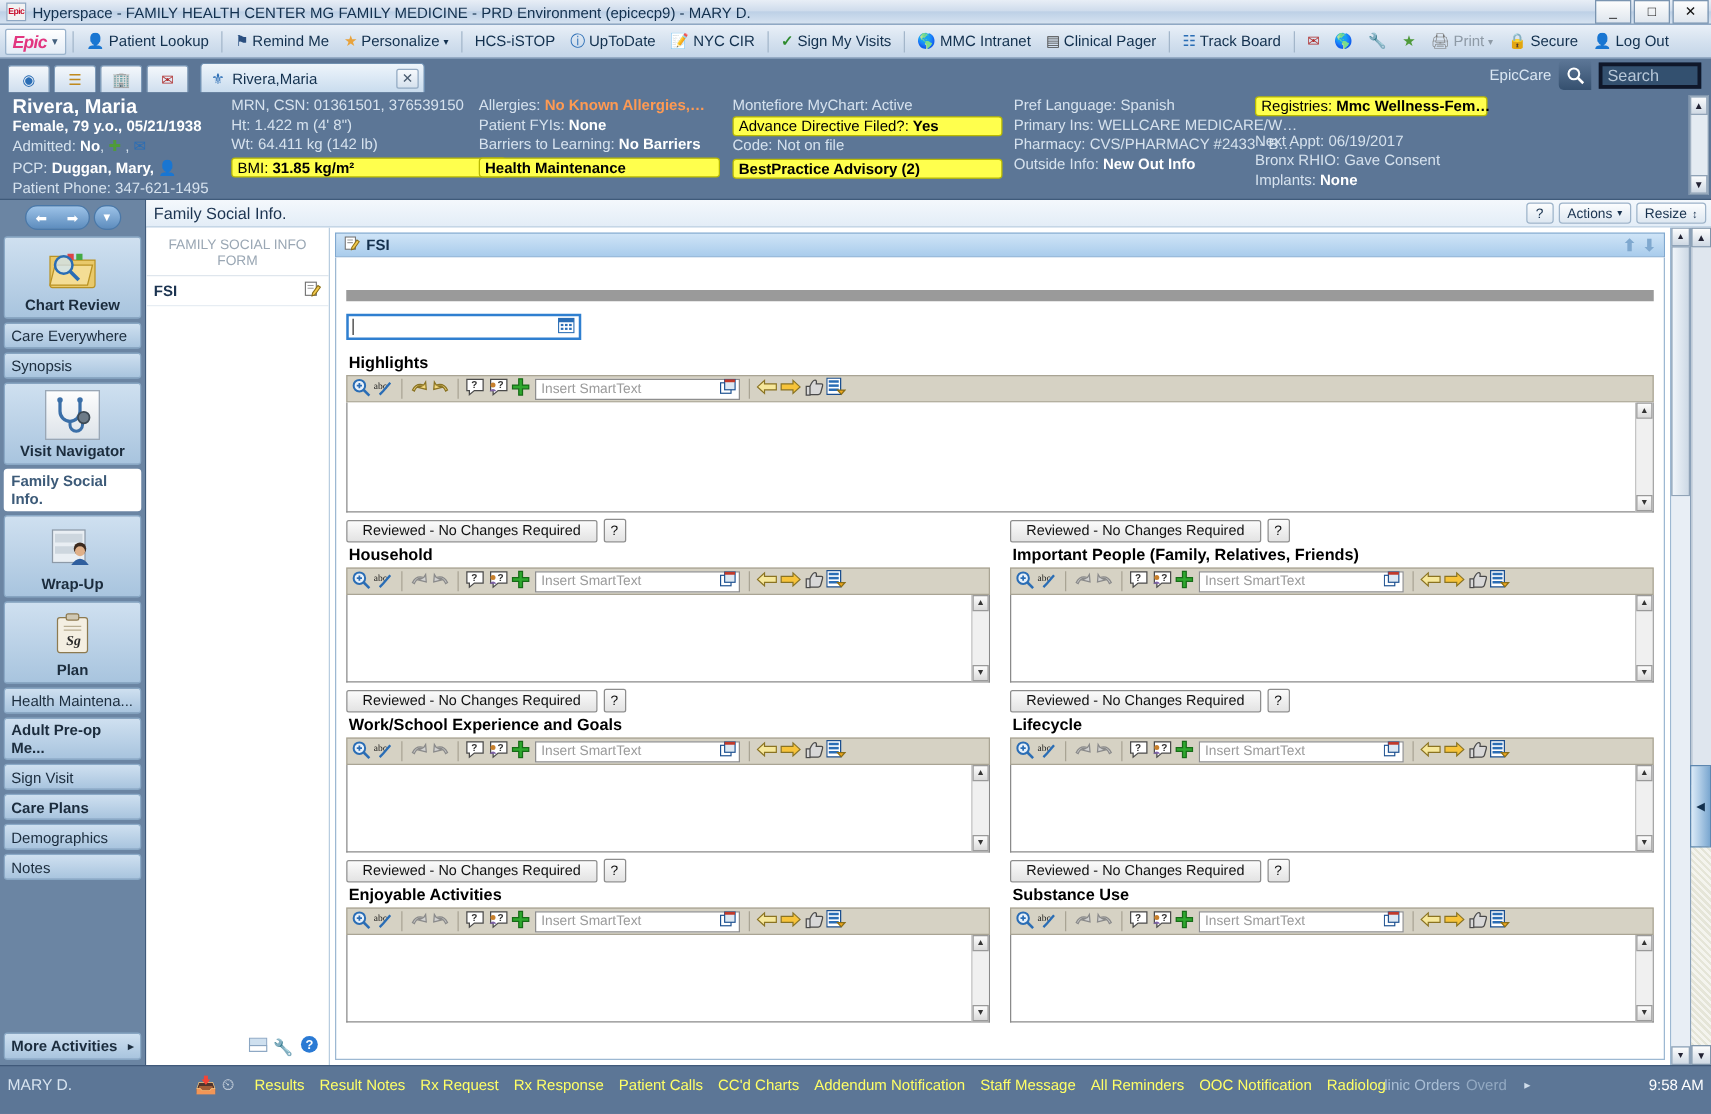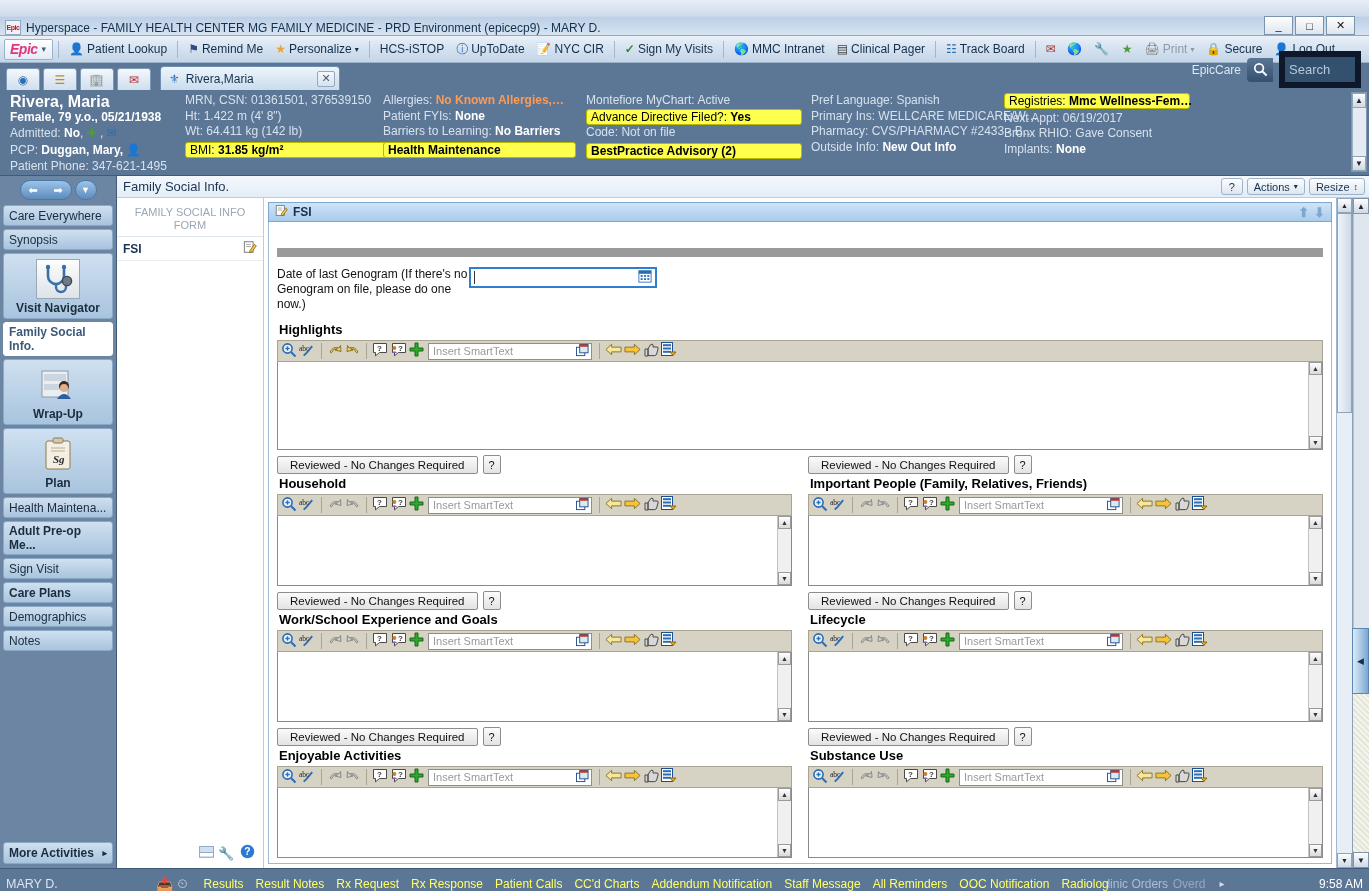--- a/index.html
+++ b/index.html
@@ -8,25 +8,25 @@
     width: 1369px; height: 891px;
     overflow: hidden;
     font-family: "Liberation Sans", sans-serif;
     font-size: 12px;
     background: #5c7696;
   }
   #app { position: relative; width: 1369px; height: 891px; background: #5c7696; }
 
   
   .titlebar {
-    height: 36px;
+    height: 20px;
     background: linear-gradient(180deg,#e8eef6 0%, #cfdcec 45%, #bdd0e6 50%, #d6e3f1 100%);
     border-bottom: 1px solid #8fa8c4;
-    display: flex; align-items: flex-end;
-    padding: 0 14px 0 5px;
+    display: flex; align-items: center;
+    padding: 0 2px 0 5px;
     position: relative;
   }
   .title-icon {
     width: 16px; height: 15px; background: #f2f2f2;
     border: 1px solid #8fa8c4; margin-right: 5px;
     display: flex; align-items: center; justify-content: center;
     font-size: 7px; font-weight: bold; color: #c8102e; letter-spacing: -0.5px;
   }
   .title-text { font-size: 12px; color: #12304e; white-space: nowrap; }
   .win-btns { margin-left: auto; display: flex; gap: 2px; }
@@ -90,22 +90,22 @@
     margin-left: auto; display: flex; align-items: center; gap: 6px;
     padding-right: 8px; padding-bottom: 2px;
   }
   .epiccare-lbl { color: #dbe7f3; font-size: 12px; }
   .srch-ico {
     width: 26px; height: 24px; border-radius: 4px 0 0 4px;
     background: linear-gradient(180deg,#5c7696,#35506f);
     display:flex;align-items:center;justify-content:center;
   }
   .srch-box {
-    width: 82px; height: 37px;
-    background: #33506f; border: 6px solid #0f172a;
+    width: 82px; height: 21px;
+    background: #33506f; border: 3px solid #0f172a;
     color: #b8c8d8; font-size: 13px; padding: 1px 4px;
     display: flex; align-items: center;
   }
 
   
   .phead {
     background: #5c7696; color: #e9f0f7;
     padding: 3px 0 4px 0; position: relative;
     height: 86px;
     border-bottom: 1px solid #3f5a7a;
@@ -526,21 +526,21 @@
 
       <div class="pcol" style="width:193px">
         <div class="prow"><span>Pref Language:</span> <span>Spanish</span></div>
         <div class="prow"><span>Primary Ins:</span> <span>WELLCARE MEDICARE/W…</span></div>
         <div class="prow"><span>Pharmacy:</span> <span>CVS/PHARMACY #2433 - B…</span></div>
         <div class="prow"><span>Outside Info:</span> <b>New Out Info</b></div>
       </div>
 
 
       <div class="pcol" style="width:200px">
-        <div class="prow" style="margin-bottom:1px">
+        <div class="prow" style="margin-bottom:12px">
           <span class="hl" style="width:186px">
             <span class="lab">Registries:</span>
             <span>Mmc Wellness-Fem…</span>
           </span>
         </div>
         <div class="prow"><span>Next Appt:</span> <span>06/19/2017</span></div>
         <div class="prow"><span>Bronx RHIO:</span> <span>Gave Consent</span></div>
         <div class="prow"><span>Implants:</span> <b>None</b></div>
       </div>
     </div>
@@ -558,20 +558,33 @@
       <div class="navarrows">
         <div class="nav-pill">
           <span>⬅</span>
           <span>➡</span>
         </div>
         <div class="nav-circ">
           <span>▼</span>
         </div>
       </div>
 
+      <div class="act big bold">
+        <span class="act-icon-box">
+          <svg width="40" height="33" viewBox="0 0 40 33">
+            <path d="M2 6 h13 l3 3 h20 v20 a2 2 0 0 1 -2 2 H4 a2 2 0 0 1 -2 -2 z" fill="#e9c96a" stroke="#b99224"></path>
+            <path d="M6 13 h30 l-4 16 H2 z" fill="#f4dd95" stroke="#b99224"></path>
+            <rect x="16" y="4" width="5" height="5" fill="#d44"></rect>
+            <rect x="23" y="4" width="5" height="5" fill="#4a4"></rect>
+            <circle cx="13" cy="13" r="7" fill="#cfe4f5" fill-opacity="0.75" stroke="#2a6db5" stroke-width="2"></circle>
+            <line x1="18" y1="18" x2="25" y2="25" stroke="#2a6db5" stroke-width="3"></line>
+          </svg>
+        </span>
+        <span class="lbl">Chart Review</span>
+      </div>
 
       <div class="act">
         <span>Care Everywhere</span>
       </div>
       <div class="act">
         <span>Synopsis</span>
       </div>
 
       <div class="act big bold">
         <span class="act-icon-box" style="background:linear-gradient(180deg,#fdfdfd,#dde3e9);border:1px solid #9aa7b5">
@@ -709,21 +722,20 @@
             <span class="updown">
               <span style="color:#7fa8cf;font-size:13px">⬆</span>
               <span style="color:#7fa8cf;font-size:13px">⬇</span>
             </span>
           </div>
 
           <div class="fsi-body">
             <div class="graybar"></div>
 
             <div class="row-genogram">
-              <div class="glabel">Date of last Genogram (If there's no Genogram on file, please do one now.)</div>
               <div class="gfield">
                 <span class="caret"></span>
                 <span class="cal">
                   <svg width="14" height="14" viewBox="0 0 16 16">
                       <rect x="1" y="2" width="14" height="13" fill="#fff" stroke="#2a6db5"></rect>
                       <rect x="1" y="2" width="14" height="3.5" fill="#2a6db5"></rect>
                       <g fill="#2a6db5">
                         <rect x="3" y="7" width="2.4" height="2"></rect>
                         <rect x="6.8" y="7" width="2.4" height="2"></rect>
                         <rect x="10.6" y="7" width="2.4" height="2"></rect>

